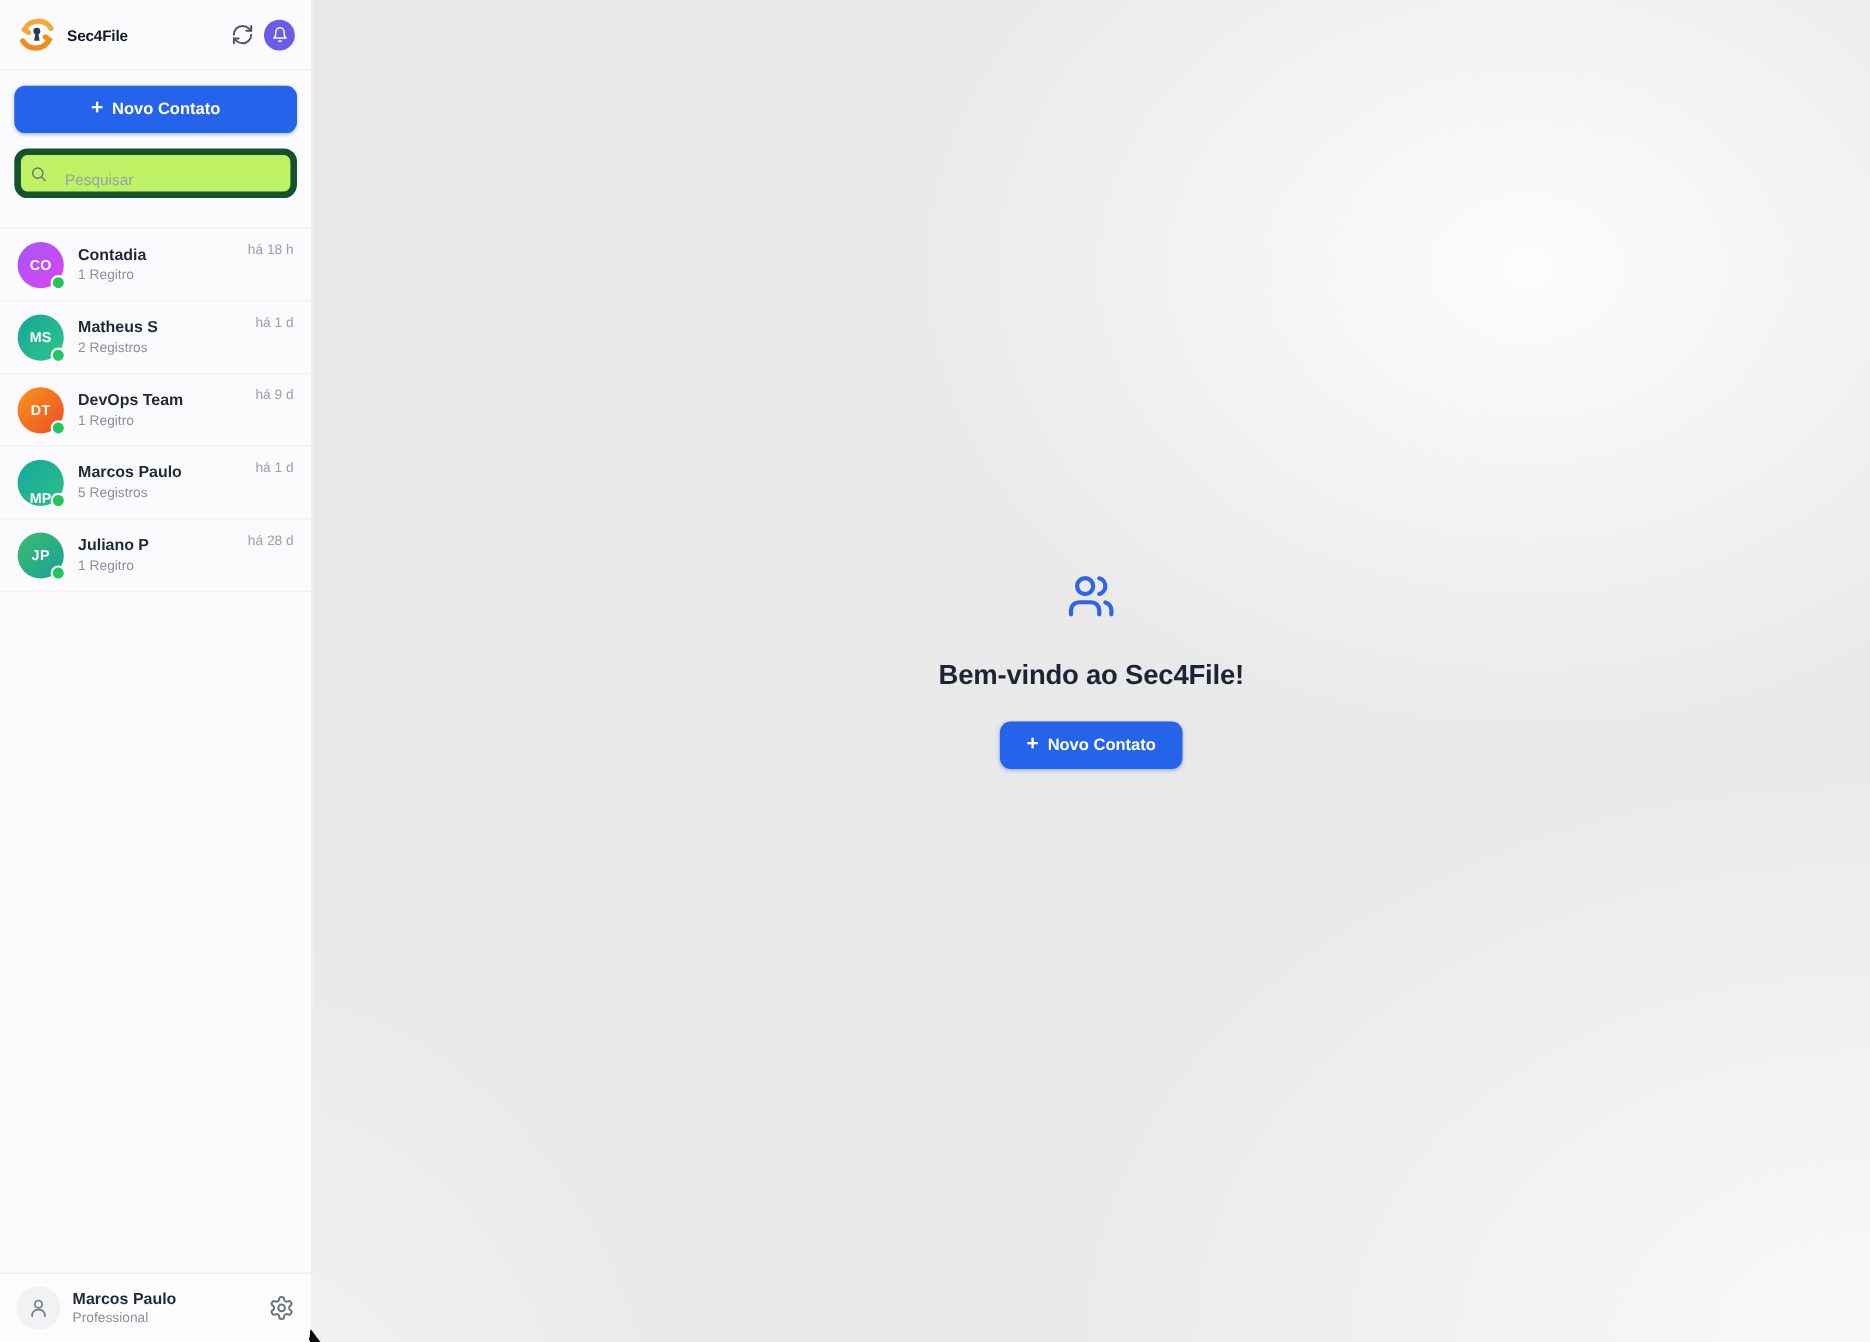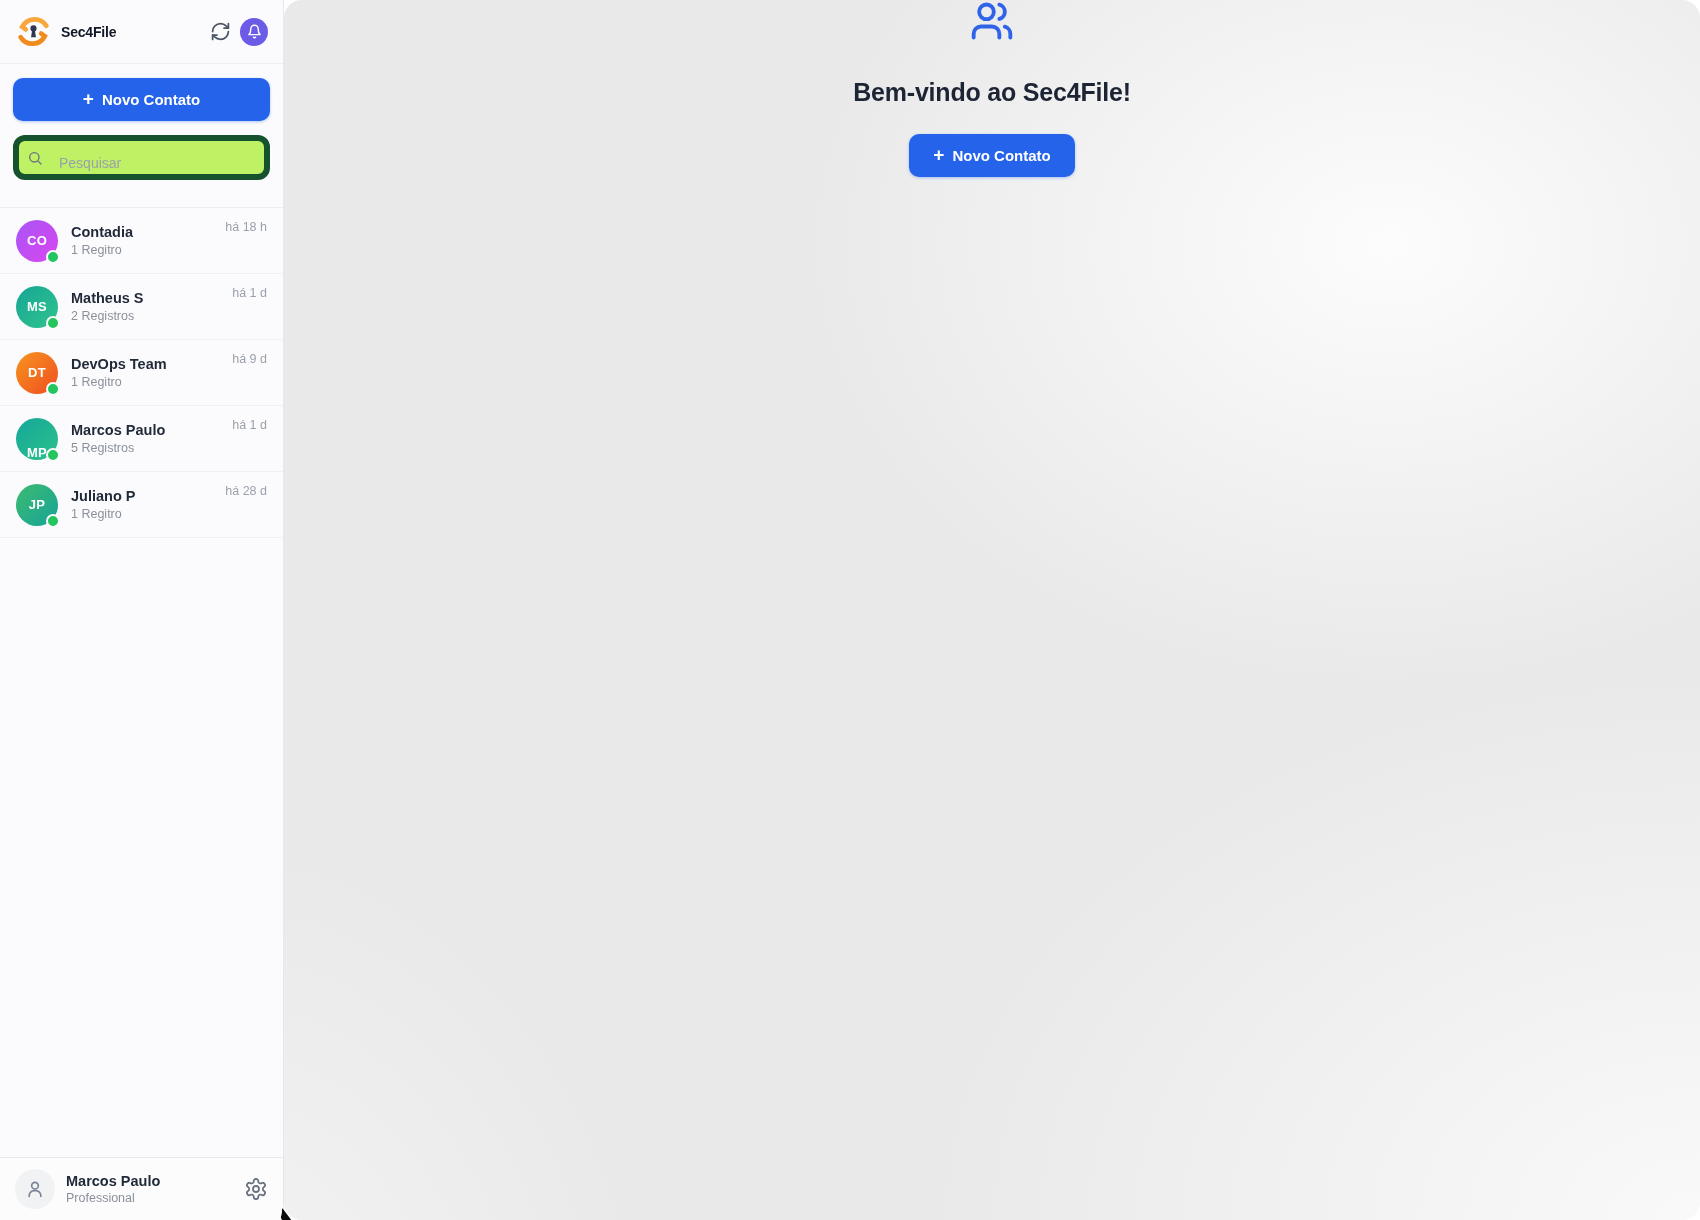--- a/index.html
+++ b/index.html
@@ -98,21 +98,21 @@
   }
 
   
   .main {
     flex: 1; position: relative; height: 100%;
     background-color: #e9e9ea;
     background-image:
       radial-gradient(ellipse 950px 720px at 78% 20%, rgba(255,255,255,.88), rgba(255,255,255,0) 62%),
       radial-gradient(ellipse 1200px 850px at 100% 100%, rgba(255,255,255,.75), rgba(255,255,255,0) 65%),
       radial-gradient(ellipse 750px 950px at -5% 115%, rgba(255,255,255,.55), rgba(255,255,255,0) 60%);
-    display: flex; align-items: flex-start; justify-content: center; border-radius: 18px;
+    display: flex; align-items: center; justify-content: center;
   }
   .welcome {
     display: flex; flex-direction: column; align-items: center;
     text-align: center; transform: translateY(-1px);
   }
   .welcome-icon svg { width: 52px; height: 44px; stroke: #2f63e8; }
   .welcome-title { margin-top: 31px; font-size: 25px; font-weight: 800; color: #1d2535; letter-spacing: -0.2px; }
   .welcome-subtitle { margin-top: 14px; font-size: 15px; color: #6f7680; }
   .main-new-contact { margin-top: 27px; height: 43px; padding: 0 24px; }
 

